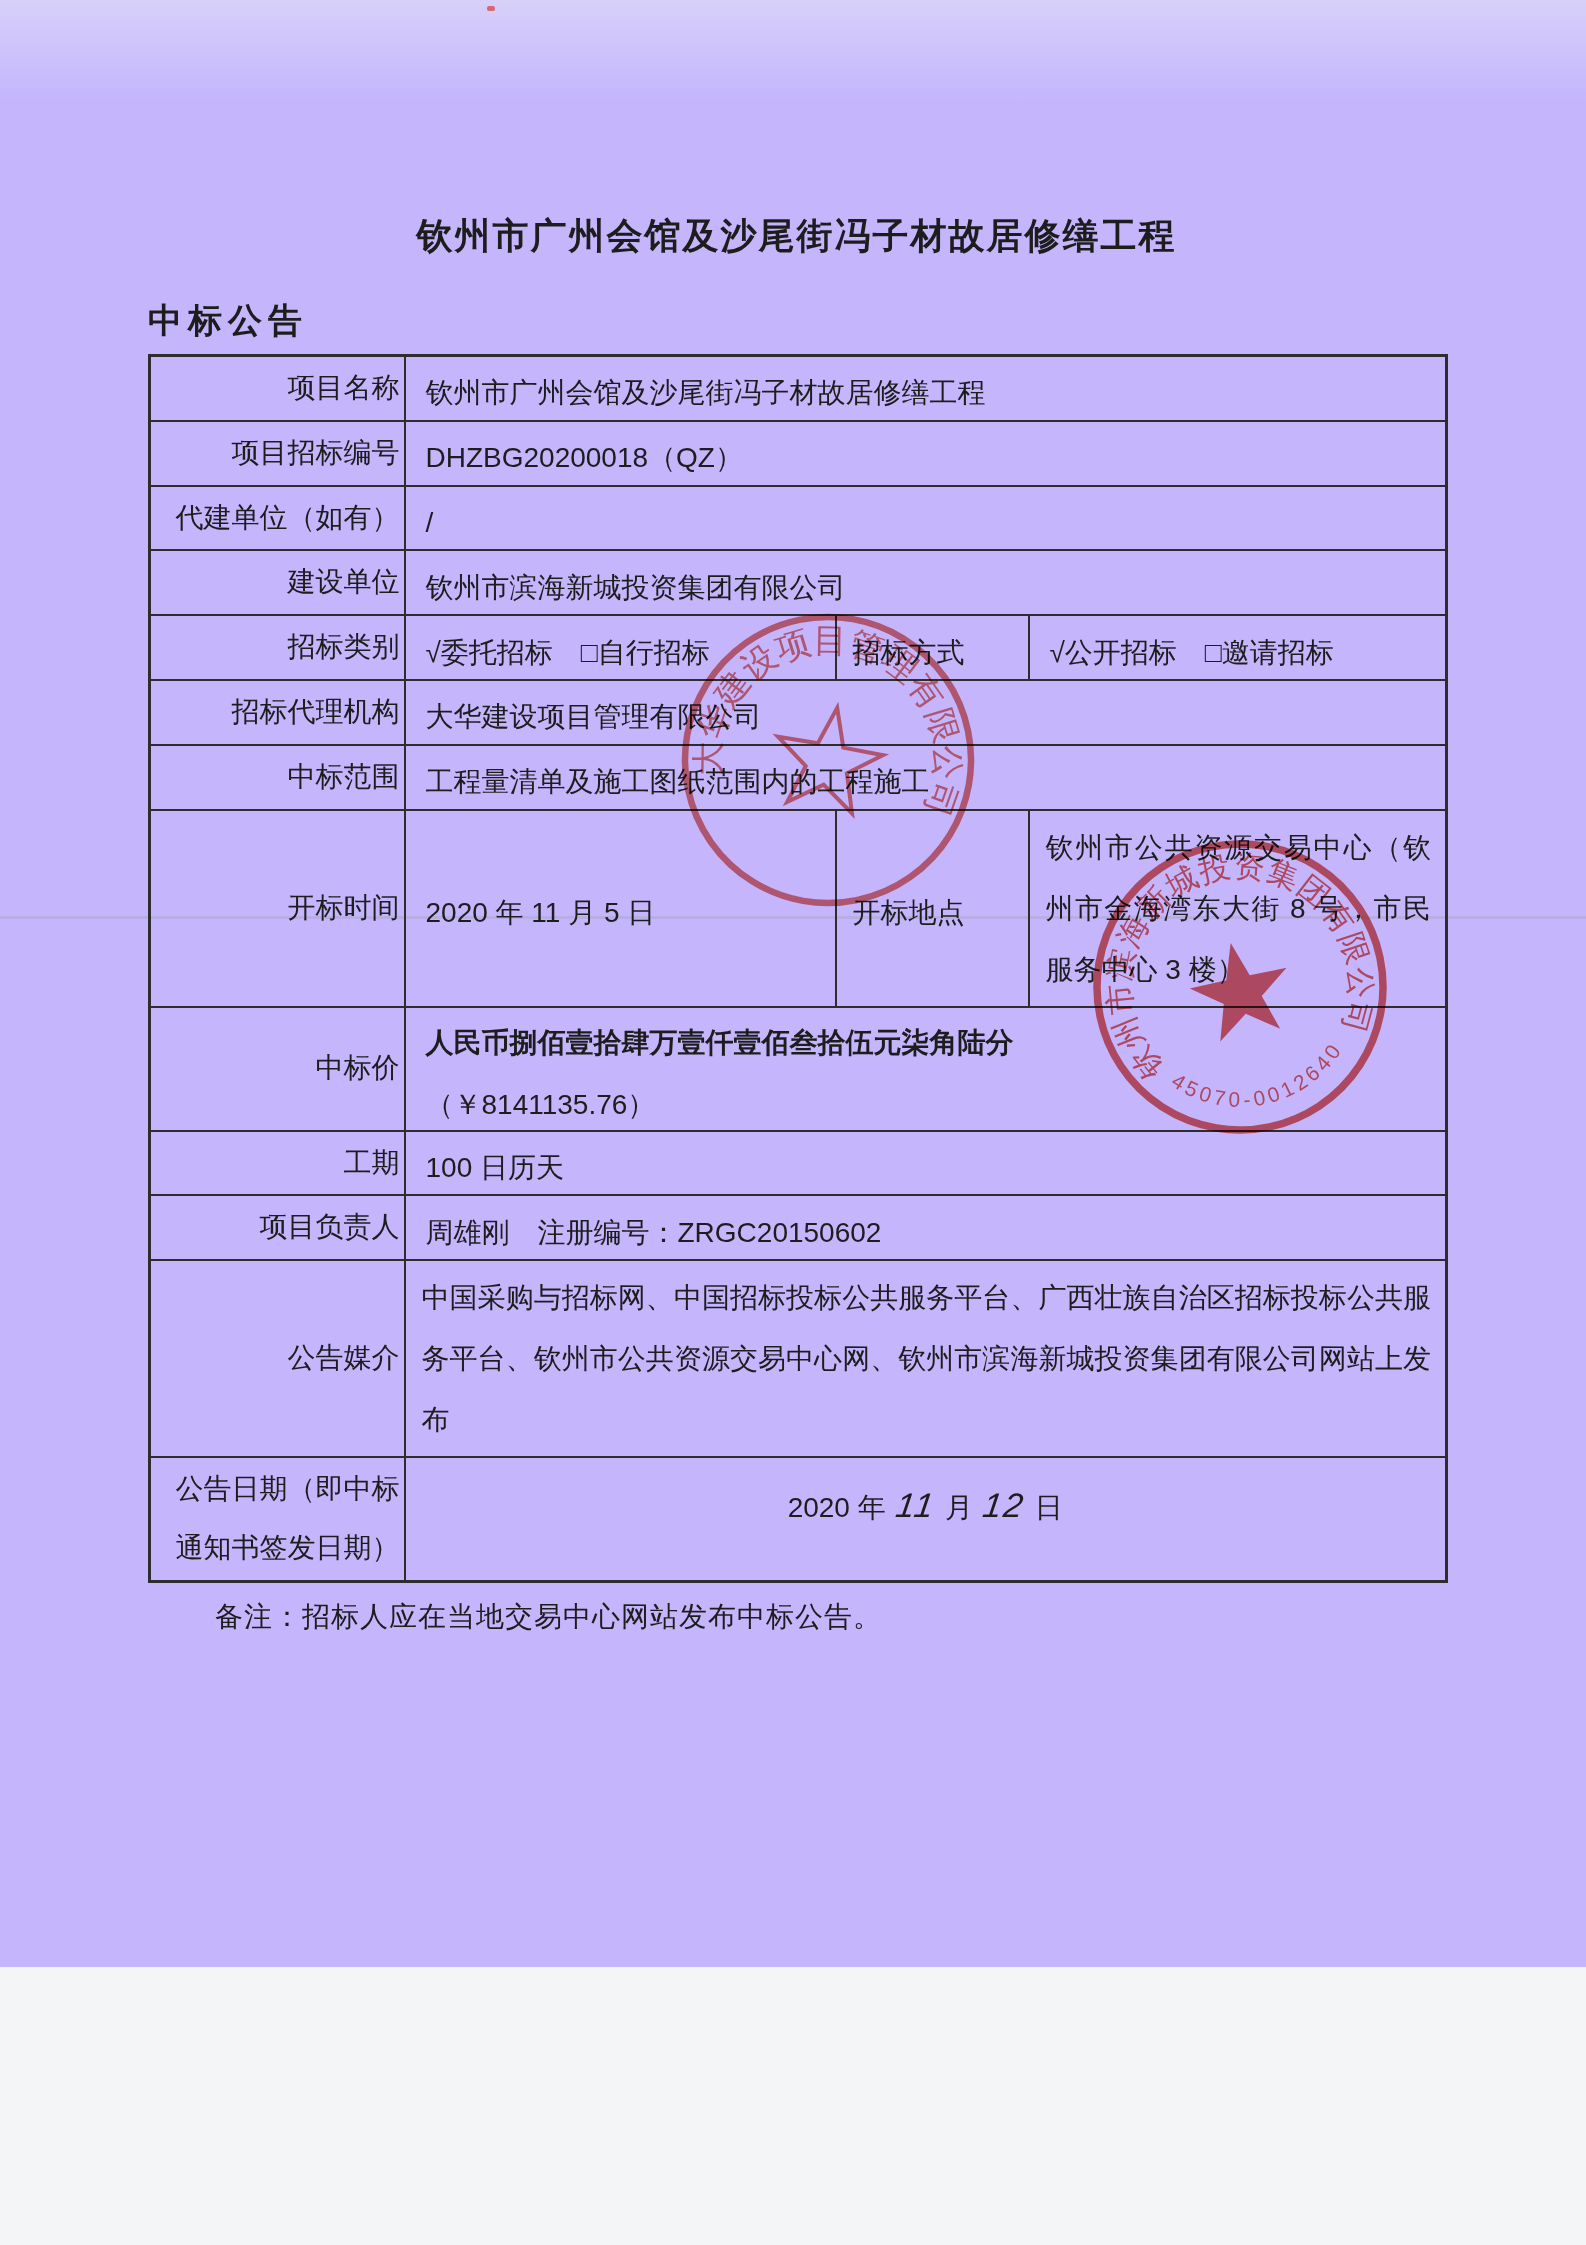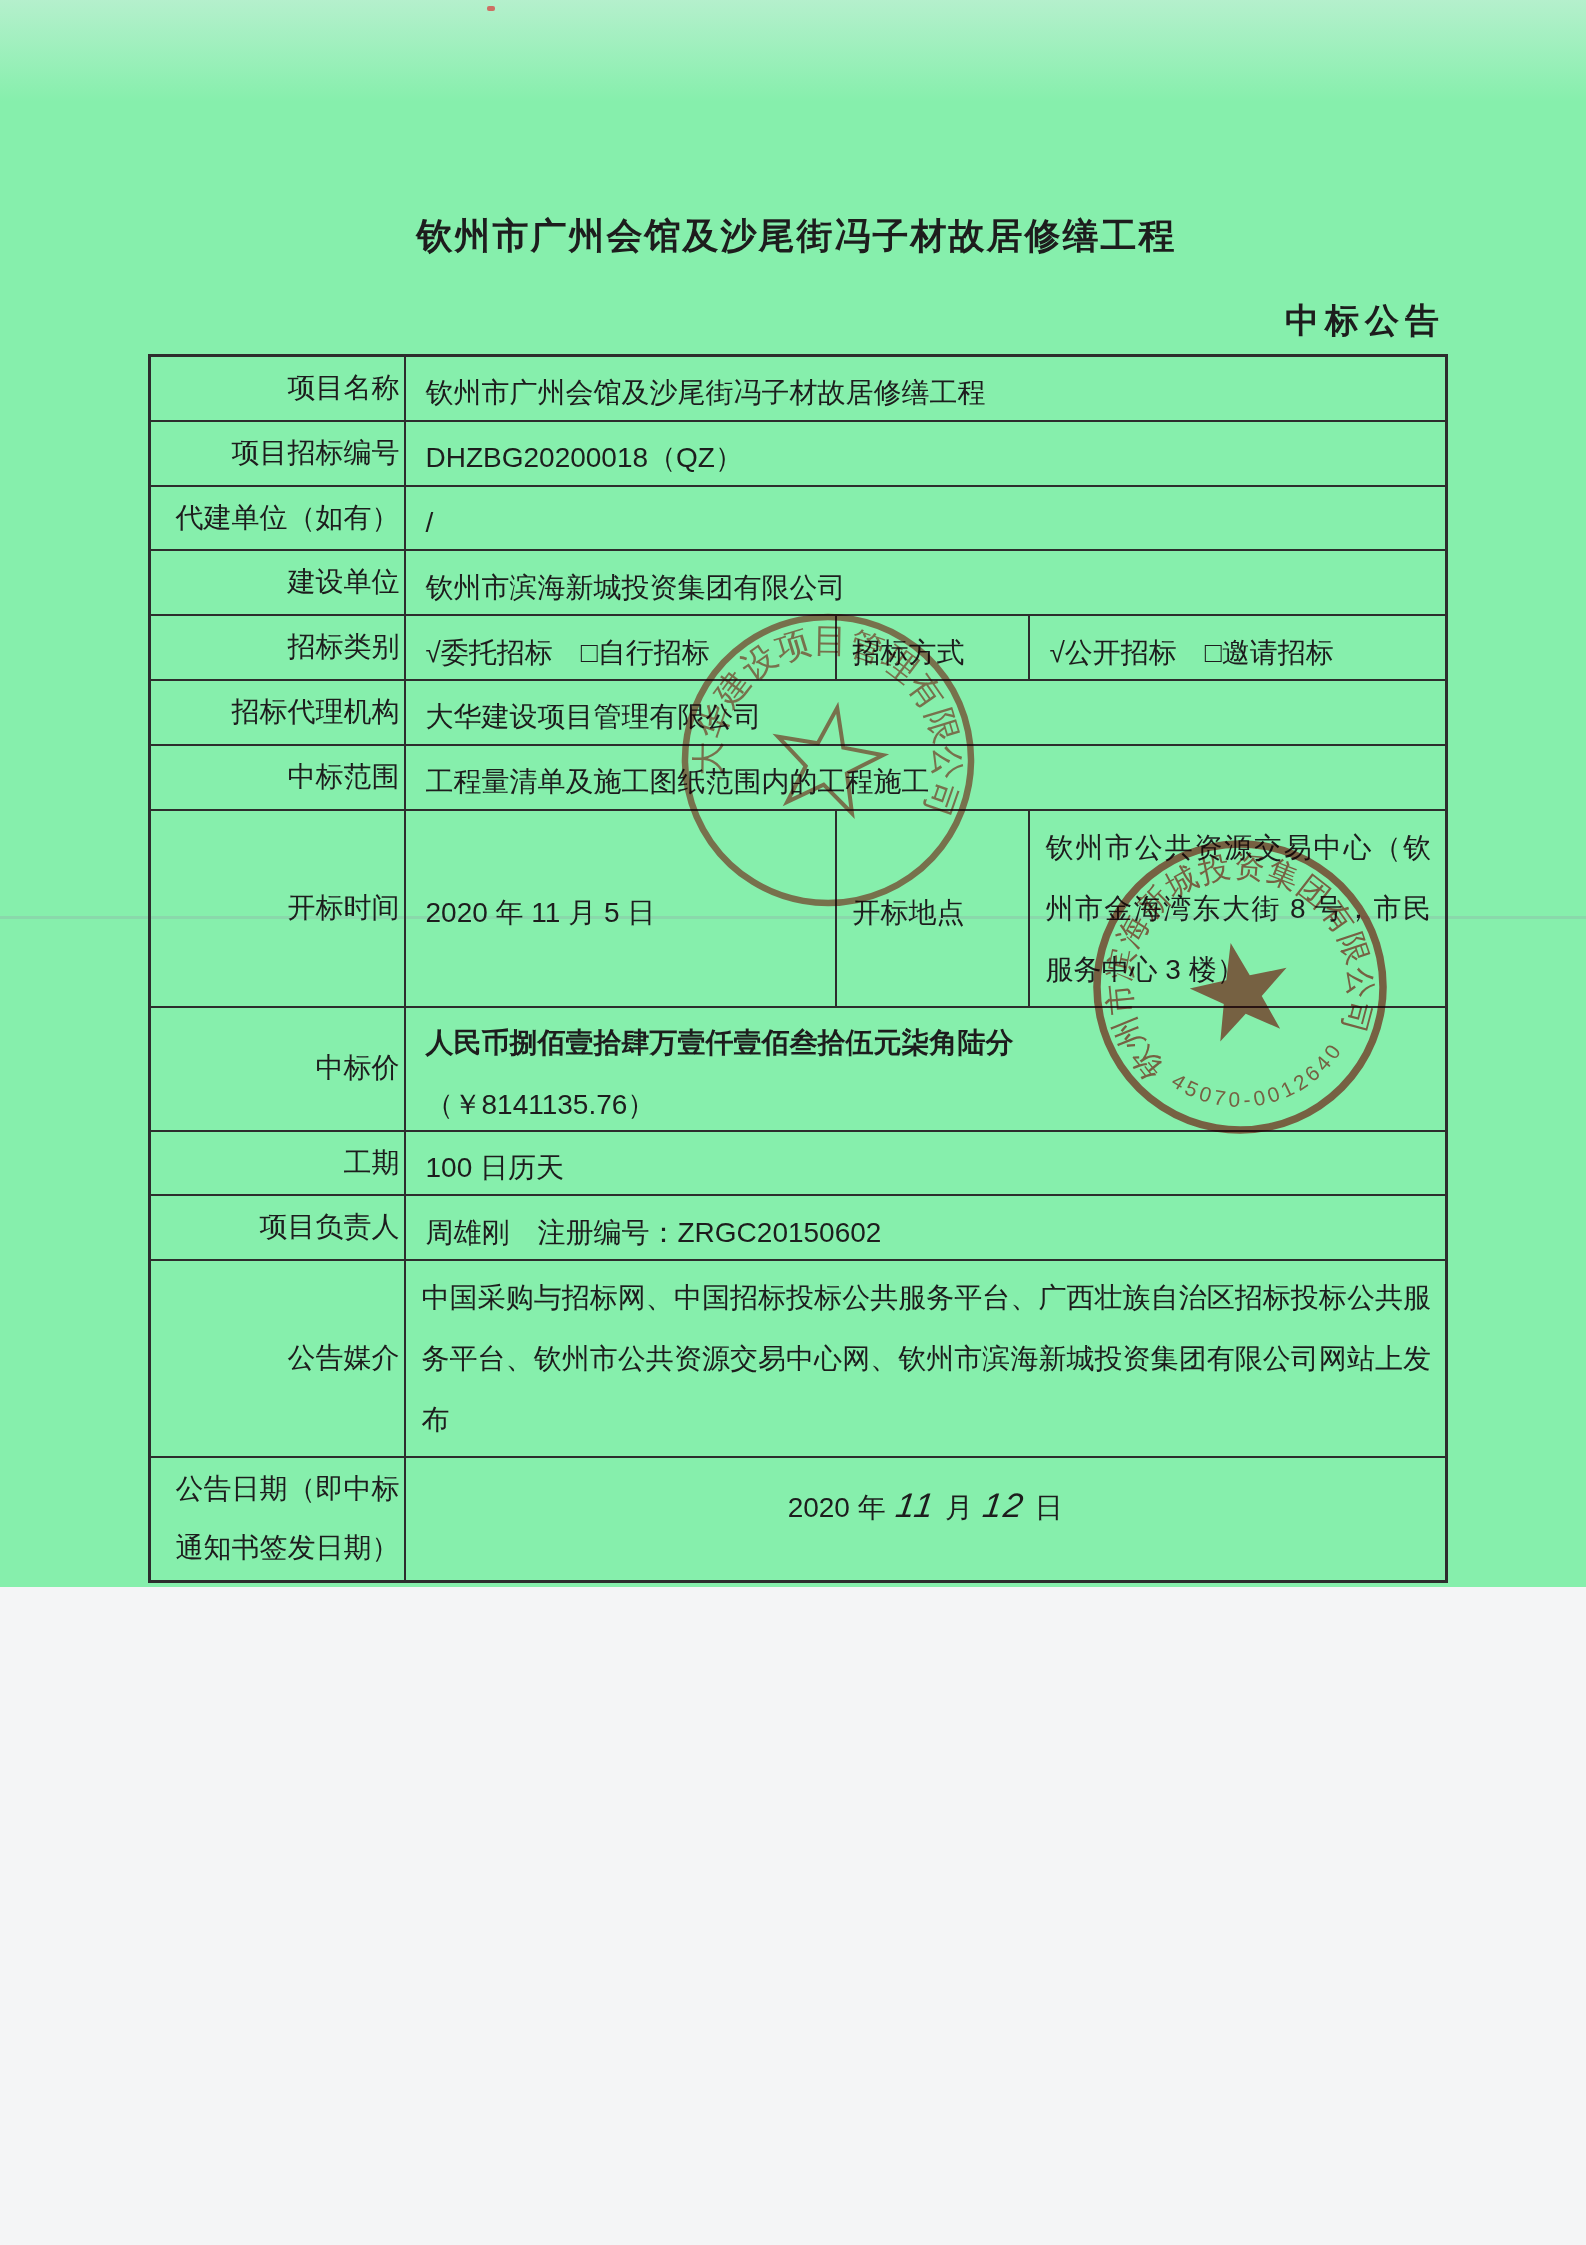--- a/index.html
+++ b/index.html
@@ -1,35 +1,35 @@
 <!DOCTYPE html>
 <html><head>
 <meta charset="utf-8">
 <style>
   html,body{margin:0;padding:0;background:#f4f5f6;}
   .page{
     position:relative;
-    width:1586px;height:1587px;
-    background:#86efac;
+    width:1586px;height:1967px;
+    background:#c4b5fd;
     font-family:"Liberation Sans","DejaVu Sans",sans-serif;
     color:#1d1d1d;
     overflow:hidden;
   }
   .page::before{
     content:"";position:absolute;left:0;top:0;width:100%;height:120px;
     background:linear-gradient(#eef1f4 0%, rgba(255,255,255,0) 85%);
     opacity:.45;pointer-events:none;
   }
   .doc-title{
     position:absolute;left:148px;top:212px;width:1297px;
     text-align:center;font-size:36px;font-weight:700;letter-spacing:2px;
   }
   .doc-subtitle{
     position:absolute;left:148px;top:298px;width:1297px;
-    text-align:right;font-size:34px;font-weight:700;letter-spacing:6px;
+    text-align:left;font-size:34px;font-weight:700;letter-spacing:6px;
   }
   table.doc-table{
     position:absolute;left:148px;top:354px;width:1297px;
     border-collapse:collapse;table-layout:fixed;
     border:3px solid #2d2d2d;
     font-size:28px;font-weight:500;
   }
   .doc-table td{border:2px solid #2d2d2d;overflow:hidden;}
   td.label{
     text-align:right;vertical-align:middle;

